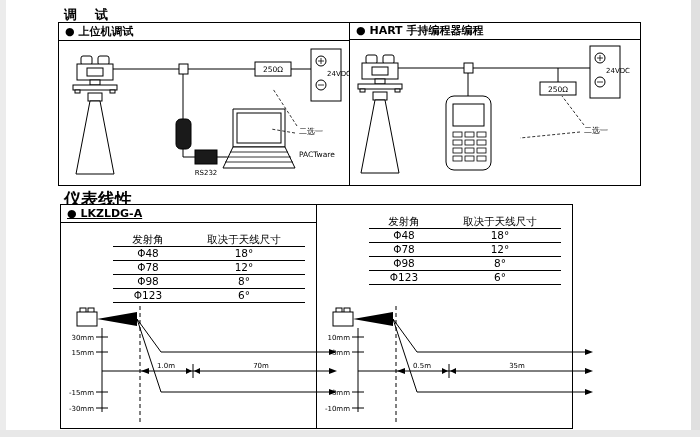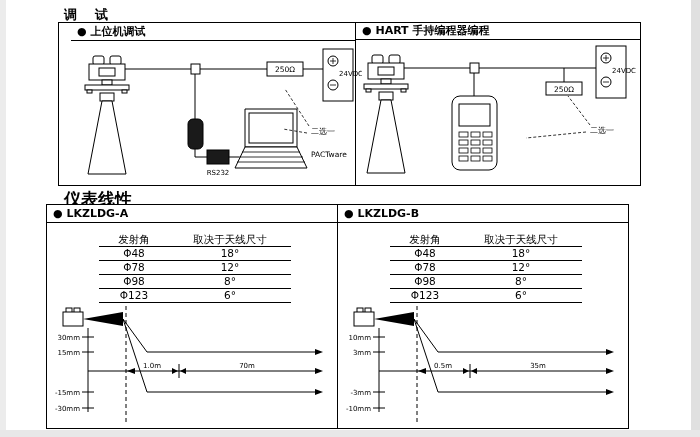--- a/index.html
+++ b/index.html
@@ -49,21 +49,21 @@
 </style>
 </head>
 <body>
 
 <div class="edge edge-left"></div>
 <div class="edge edge-right"></div>
 <div class="edge edge-bottom"></div>
 
 <div class="section-title" style="left:64px;top:6px;">调    试</div>
 
-<div class="box" style="left:58px;top:22px;width:583px;height:164px;padding-left:12px;">
+<div class="box" style="left:58px;top:22px;width:583px;height:164px;">
 
   <div class="panel">
     <div class="panel-header">● 上位机调试</div>
     <div class="panel-body">
       <svg width="291" height="145" viewBox="0 0 291 145">
 
         <g transform="translate(14,15)">
           <rect x="8" y="0" width="11" height="9" rx="2" class="ln"></rect>
           <rect x="25" y="0" width="11" height="9" rx="2" class="ln"></rect>
           <rect x="4" y="8" width="36" height="16" class="ln"></rect>
@@ -174,21 +174,21 @@
         <line x1="234" y1="85" x2="212" y2="56" class="dash"></line>
         <line x1="230" y1="92" x2="170" y2="98" class="dash"></line>
         <text x="246" y="93" font-size="8" text-anchor="middle">二选一</text>
       </svg>
     </div>
   </div>
 </div>
 
 <div class="section-title" style="left:64px;top:188px;font-size:17px;">仪表线性</div>
 
-<div class="box" style="left:46px;top:204px;width:583px;height:225px;">
+<div class="box" style="left:60px;top:204px;width:513px;height:225px;text-decoration:underline;">
 
   <div class="panel">
     <div class="panel-header">● LKZLDG-A</div>
     <div class="panel-body">
       <table class="lin">
         <tbody>
             <tr>
           <td class="c1">发射角</td>
           <td class="c2">取决于天线尺寸</td>
         </tr>
@@ -245,21 +245,20 @@
         <polygon points="125,66 131,69 125,72" class="fillb"></polygon>
         <polygon points="139,66 133,69 139,72" class="fillb"></polygon>
         <line x1="132" y1="62" x2="132" y2="76" class="wire"></line>
         <text x="105" y="66" font-size="7" text-anchor="middle">1.0m</text>
         <text x="200" y="66" font-size="7" text-anchor="middle">70m</text>
       </svg>
     </div>
   </div>
 
   <div class="panel">
-    <div class="panel-header">● LKZLDG-B</div>
     <div class="panel-body">
       <table class="lin">
         <tbody>
             <tr>
           <td class="c1">发射角</td>
           <td class="c2">取决于天线尺寸</td>
         </tr>
         <tr>
           <td class="c1">Φ48</td>
           <td class="c2">18°</td>

